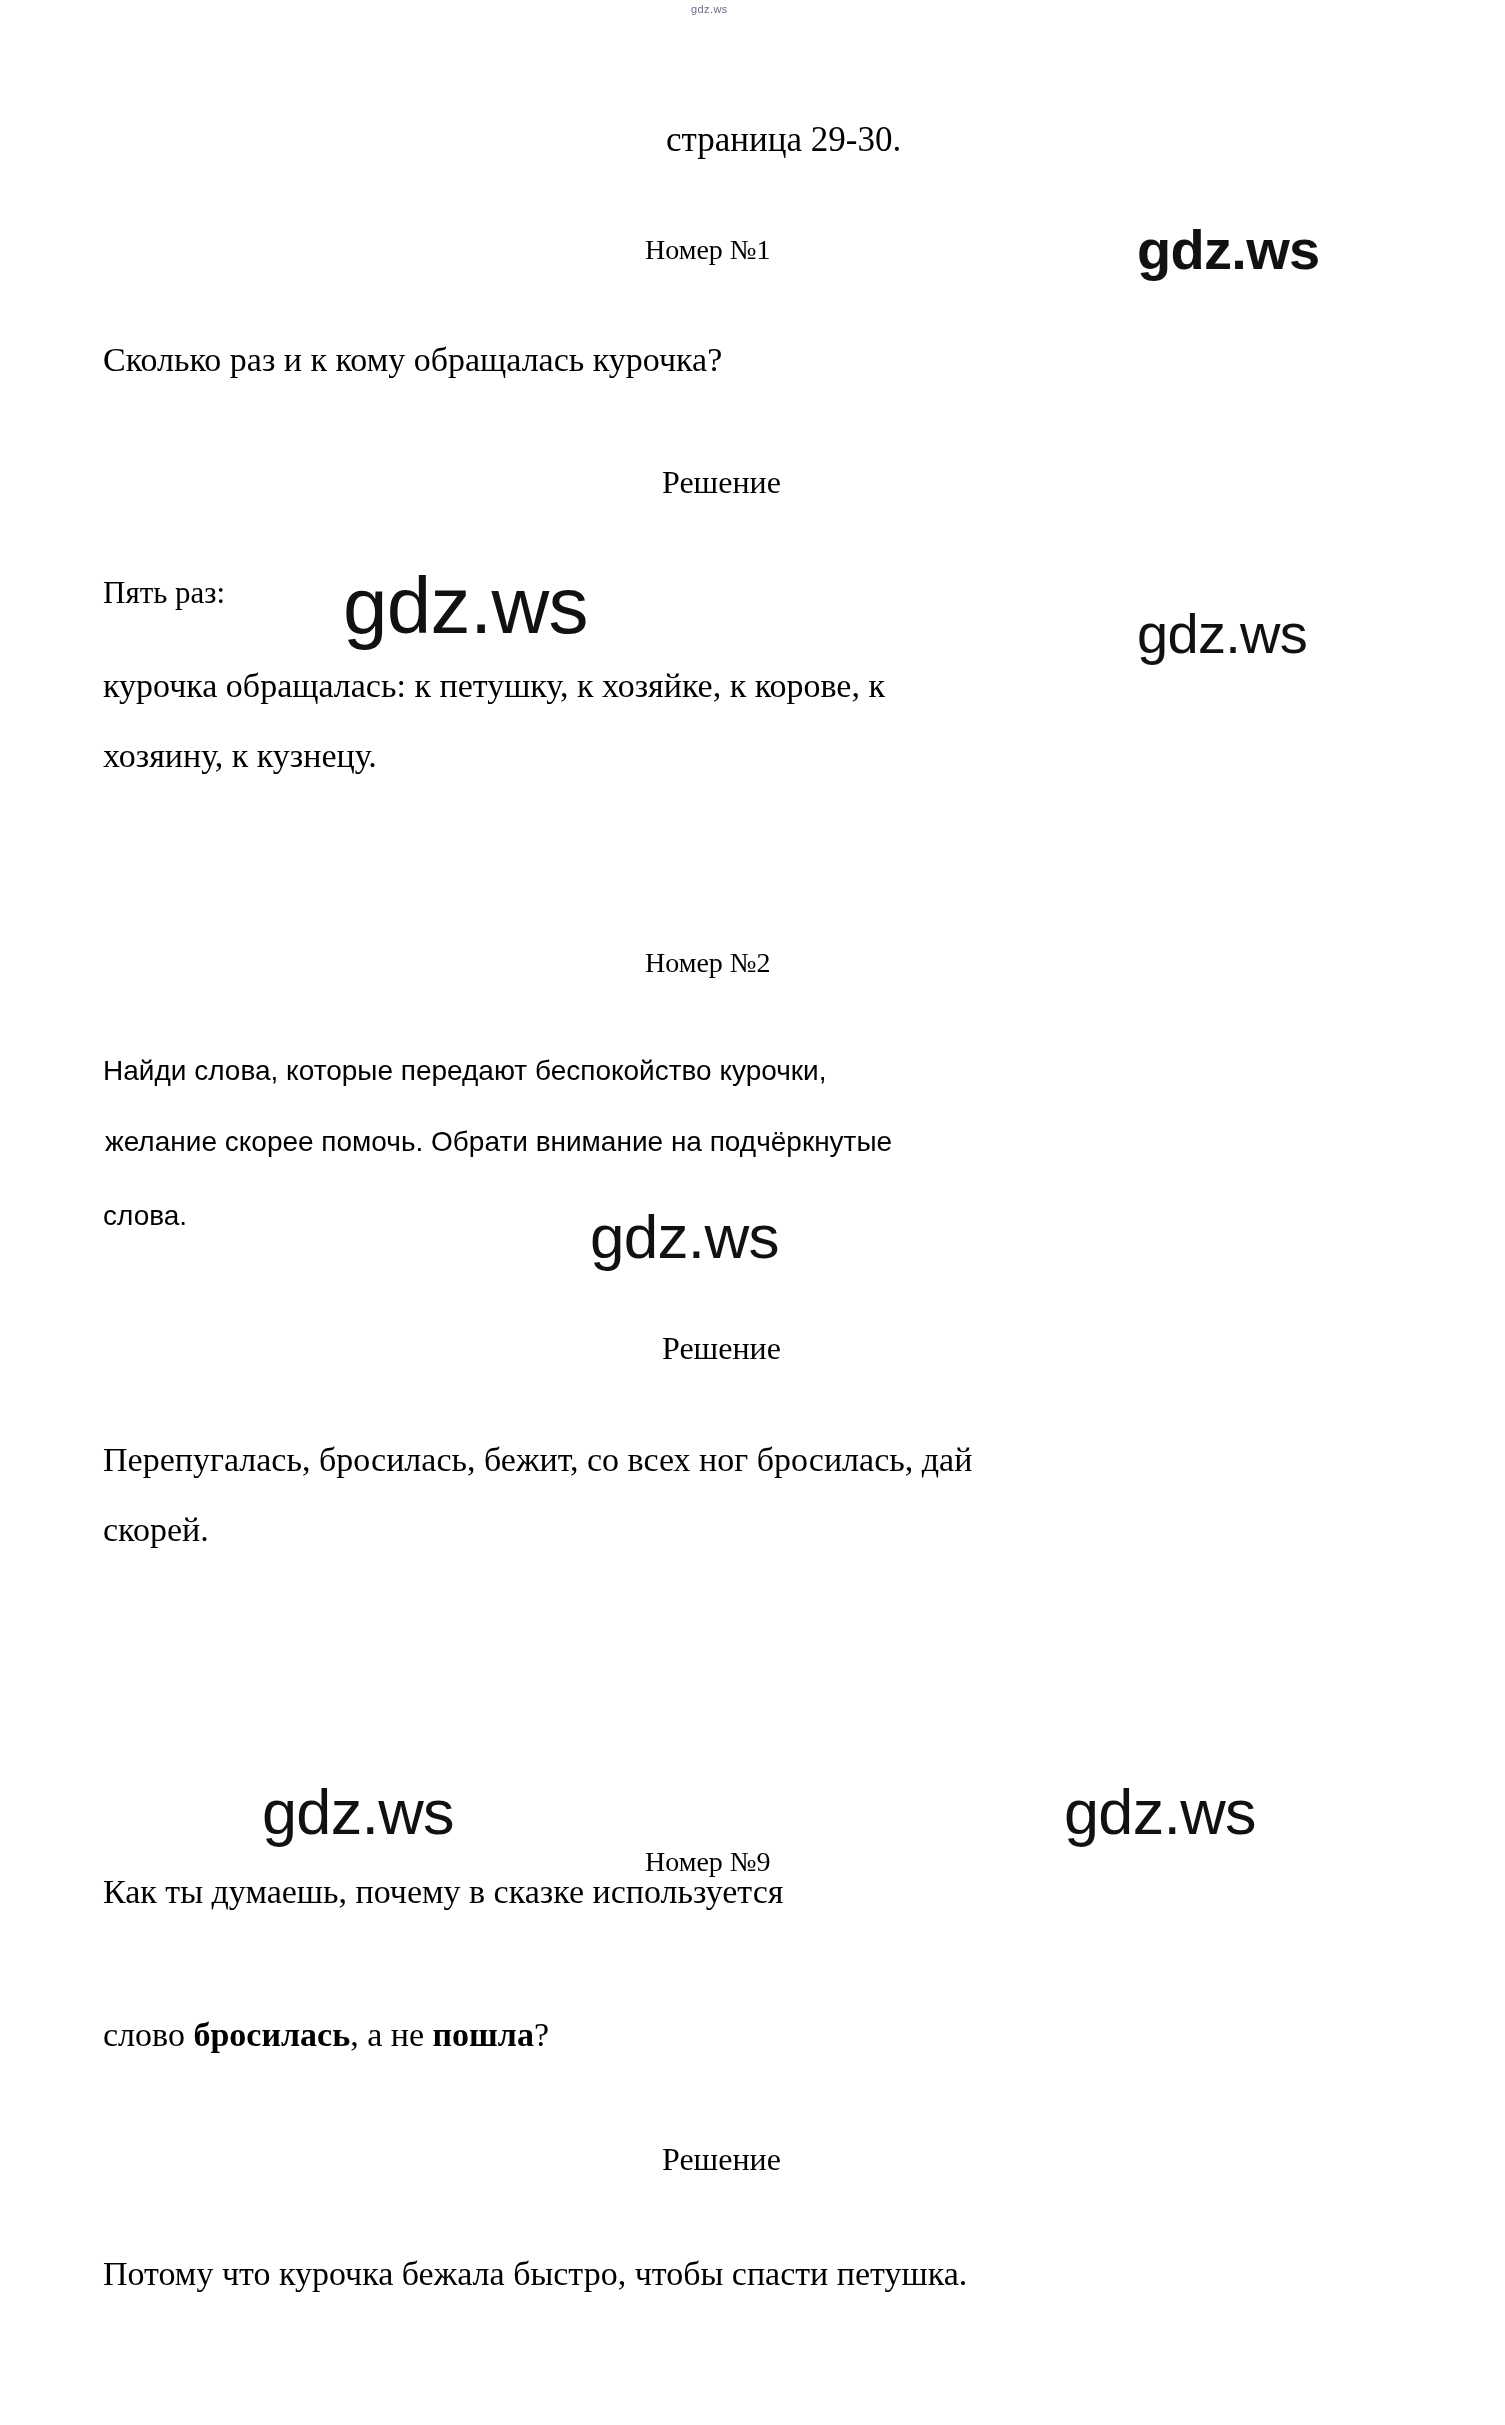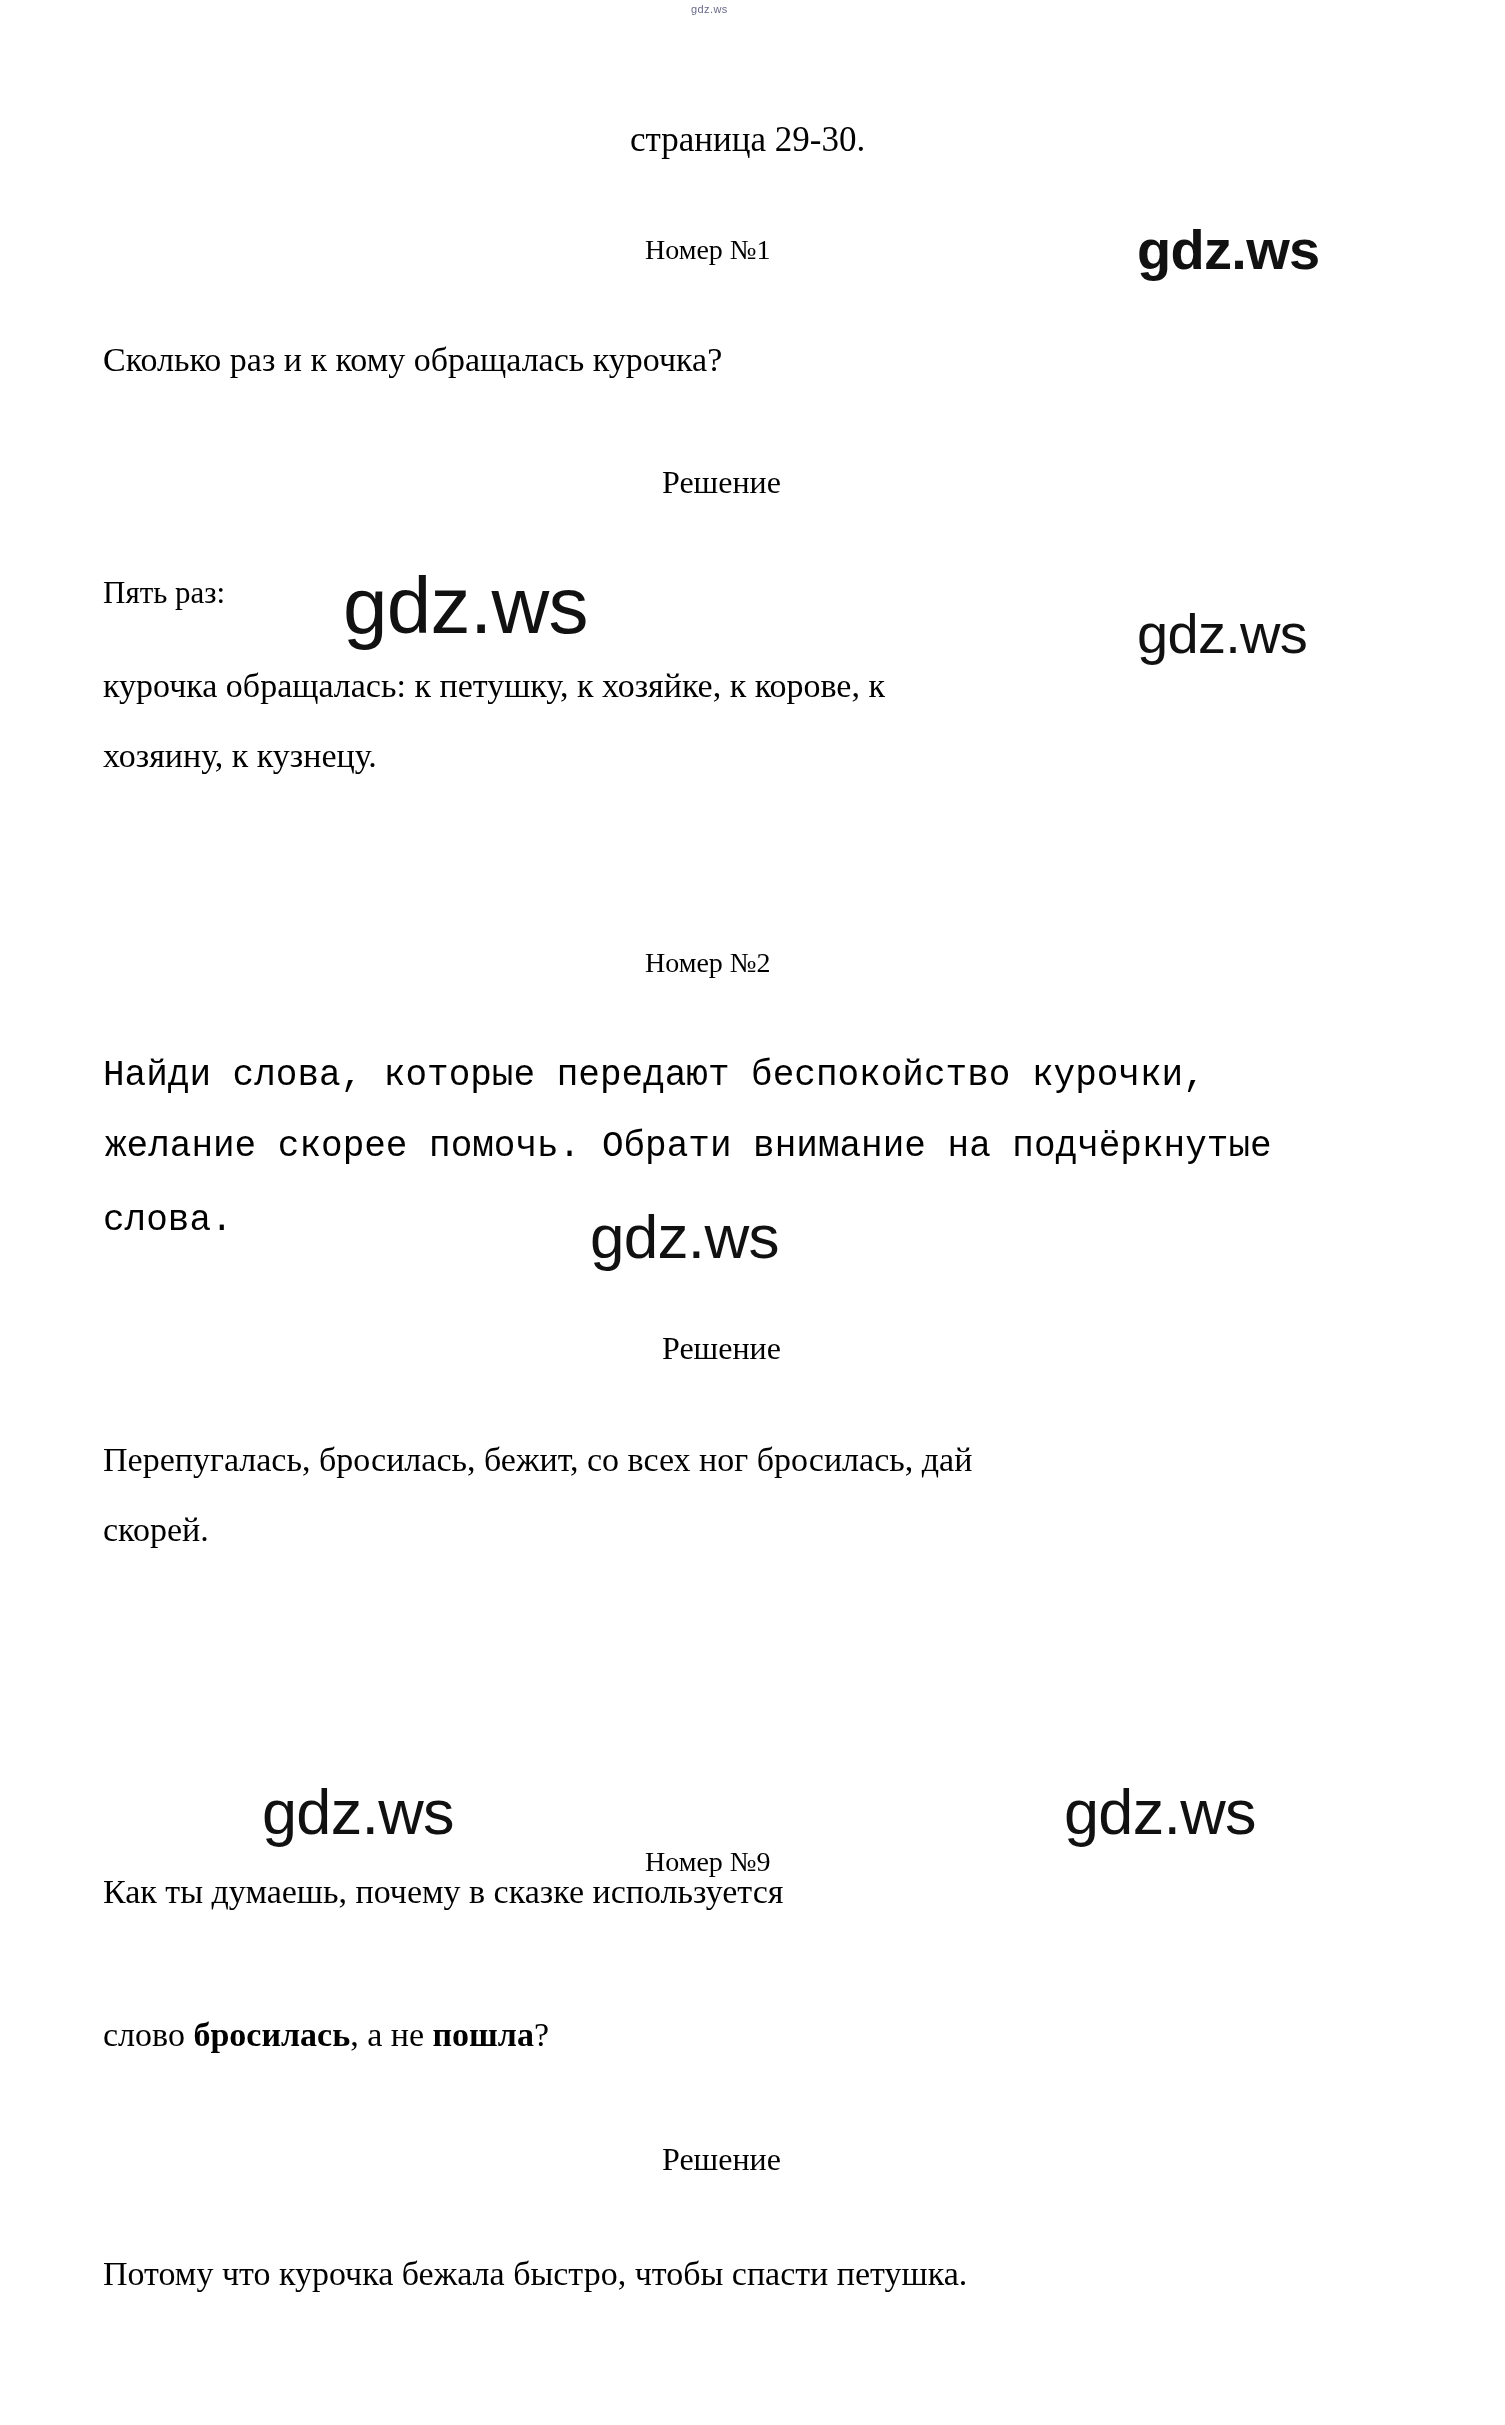--- a/index.html
+++ b/index.html
@@ -43,22 +43,22 @@
   .page-title {
     font-size: 35px;
   }
   .heading {
     font-size: 28px;
   }
   .body-line {
     font-size: 34px;
   }
   .body-line-sans {
-    font-size: 36px;
-    font-family: Liberation Mono, monospace;
+    font-size: 28px;
+    font-family: Liberation Sans, sans-serif;
   }
   .small-line {
     font-size: 31px;
   }
   .solution {
     font-size: 32px;
   }
   b { font-weight: bold; }
 </style>
 </head>
@@ -68,21 +68,21 @@
 
   <div class="tiny-top">gdz.ws</div>
 
   <div class="wm" style="left:1137px; top:217px; font-size:56px; font-weight:bold;">gdz.ws</div>
   <div class="wm" style="left:343px; top:560px; font-size:80px;">gdz.ws</div>
   <div class="wm" style="left:1137px; top:601px; font-size:56px;">gdz.ws</div>
   <div class="wm" style="left:590px; top:1201px; font-size:62px;">gdz.ws</div>
   <div class="wm" style="left:262px; top:1776px; font-size:63px;">gdz.ws</div>
   <div class="wm" style="left:1064px; top:1776px; font-size:63px;">gdz.ws</div>
 
-  <div class="txt page-title" style="left:630px; top:120px;">страница 29-30.</div>
+  <div class="txt page-title" style="left:666px; top:120px;">страница 29-30.</div>
 
   <div class="txt heading" style="left:645px; top:234px;">Номер №1</div>
   <div class="txt body-line" style="left:103px; top:341px;">Сколько раз и к кому обращалась курочка?</div>
   <div class="txt solution" style="left:662px; top:464px;">Решение</div>
   <div class="txt small-line" style="left:103px; top:575px;">Пять раз:</div>
   <div class="txt body-line" style="left:103px; top:667px;">курочка обращалась: к петушку, к хозяйке, к корове, к</div>
   <div class="txt body-line" style="left:103px; top:737px;">хозяину, к кузнецу.</div>
 
   <div class="txt heading" style="left:645px; top:947px;">Номер №2</div>
   <div class="txt body-line-sans" style="left:103px; top:1055px;">Найди слова, которые передают беспокойство курочки,</div>

